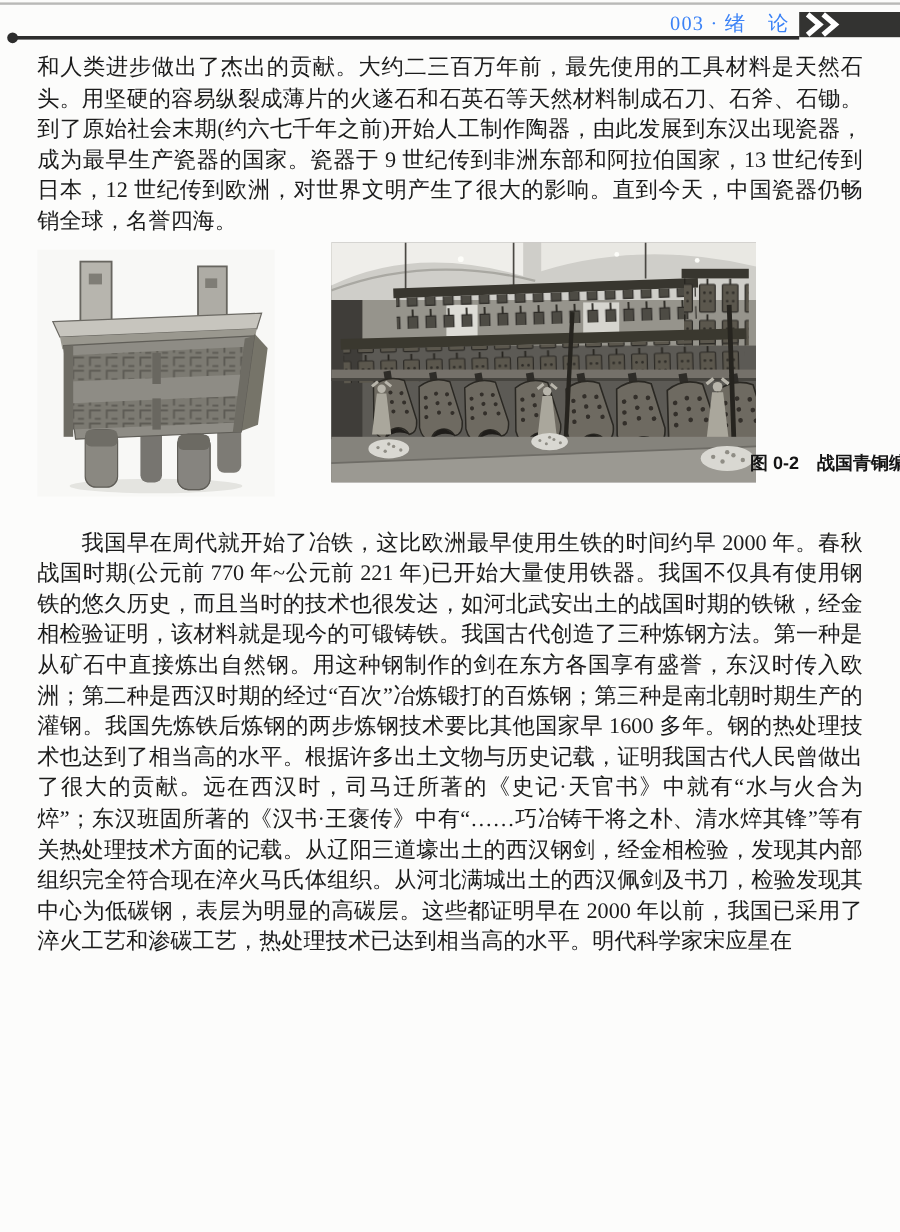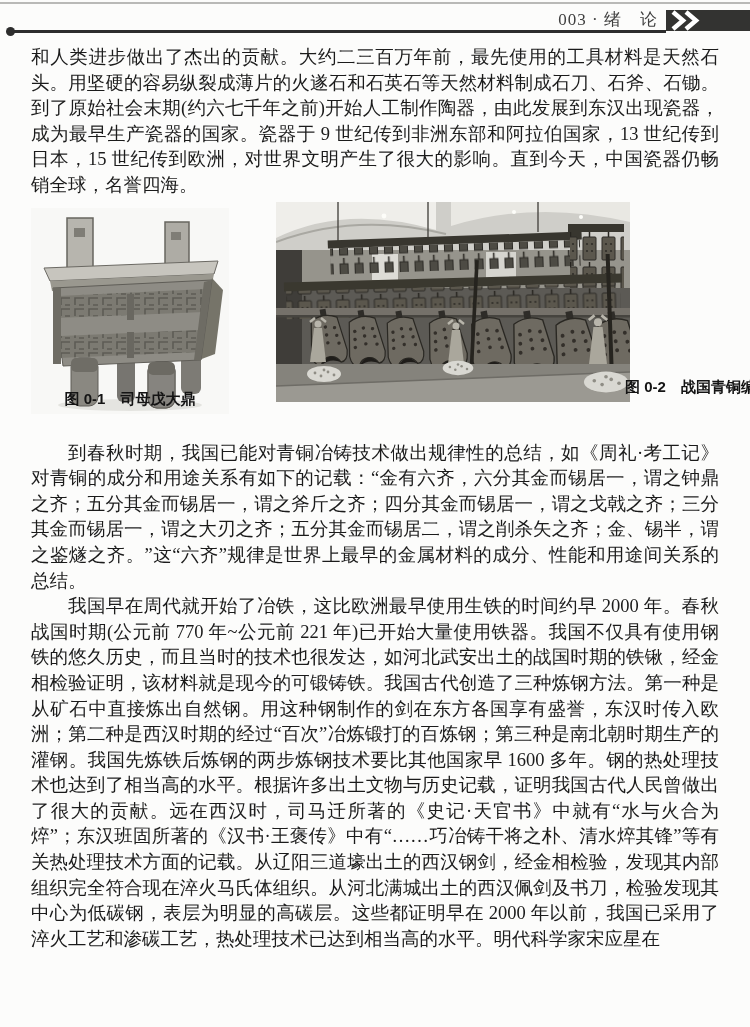--- a/index.html
+++ b/index.html
@@ -20,21 +20,21 @@
   .header-rule {
     position:absolute; top:30px; left:7px; width:659px; height:2.5px;
     background:#2d2d2d;
   }
   .header-dot {
     position:absolute; top:27px; left:6px; width:9px; height:9px;
     border-radius:50%; background:#2d2d2d;
   }
   .header-label {
     position:absolute; top:8px; right:92px;
-    font-size:17px; color:#404040; letter-spacing:1px; white-space:pre;
+    font-size:17px; color:#3b82f6; letter-spacing:1px; white-space:pre;
   }
   .header-chevron-block {
     position:absolute; top:10px; left:666px; width:84px; height:21px;
     background:#333331;
   }
   .header-chevron-block svg { display:block; }
   
   .page-body {
     position:absolute; left:31px; top:45px; width:688px;
     font-size:18.5px; line-height:25.6px; color:#1b1b1b;
@@ -68,21 +68,21 @@
     <div class="header-chevron-block">
       <svg width="84" height="21" viewBox="0 0 84 21">
         <polyline points="7,2 17,10.5 7,19" fill="none" stroke="#ffffff" stroke-width="4.5"></polyline>
         <polyline points="20,2 30,10.5 20,19" fill="none" stroke="#ffffff" stroke-width="4.5"></polyline>
       </svg>
     </div>
   </header>
 
   <main class="page-body">
 
-    <p>和人类进步做出了杰出的贡献。大约二三百万年前，最先使用的工具材料是天然石头。用坚硬的容易纵裂成薄片的火遂石和石英石等天然材料制成石刀、石斧、石锄。到了原始社会末期(约六七千年之前)开始人工制作陶器，由此发展到东汉出现瓷器，成为最早生产瓷器的国家。瓷器于 9 世纪传到非洲东部和阿拉伯国家，13 世纪传到日本，15 世纪传到欧洲，对世界文明产生了很大的影响。直到今天，中国瓷器仍畅销全球，名誉四海。</p>
+    <p>和人类进步做出了杰出的贡献。大约二三百万年前，最先使用的工具材料是天然石头。用坚硬的容易纵裂成薄片的火遂石和石英石等天然材料制成石刀、石斧、石锄。到了原始社会末期(约六七千年之前)开始人工制作陶器，由此发展到东汉出现瓷器，成为最早生产瓷器的国家。瓷器于 9 世纪传到非洲东部和阿拉伯国家，13 世纪传到日本，12 世纪传到欧洲，对世界文明产生了很大的影响。直到今天，中国瓷器仍畅销全球，名誉四海。</p>
 
     <div class="figures-row">
 
       <figure class="figure-0-1">
         <svg viewBox="0 0 198 206">
           <defs>
             <pattern id="meander" width="14" height="11" patternUnits="userSpaceOnUse">
               <path d="M2,9 V2 H11 M6,9 H11" fill="none" stroke="#55534d" stroke-width="1.6"></path>
             </pattern>
           </defs>
@@ -113,21 +113,20 @@
 
           <rect x="22" y="80" width="8" height="76" fill="#6e6c64"></rect>
           <path d="M173,74 L181,72 L170,152 L163,152 Z" fill="#6e6c64"></path>
 
           <rect x="40" y="150" width="27" height="48" rx="9" fill="#8a8881" stroke="#5f5d57" stroke-width="1"></rect>
           <rect x="40" y="150" width="27" height="14" rx="5" fill="#6f6d66"></rect>
           <rect x="117" y="154" width="27" height="46" rx="9" fill="#868automate47f" stroke="#5f5d57" stroke-width="1"></rect>
           <rect x="117" y="154" width="27" height="46" rx="9" fill="#86847f" stroke="#5f5d57" stroke-width="1"></rect>
           <rect x="117" y="154" width="27" height="13" rx="5" fill="#6c6a63"></rect>
         </svg>
-        <figcaption class="fig-caption cap-1">图 0-1　司母戊大鼎</figcaption>
       </figure>
 
       <figure class="figure-0-2">
         <svg viewBox="0 0 354 200">
           <defs>
             <pattern id="pbellS" width="15" height="26" patternUnits="userSpaceOnUse">
               <line x1="7.5" y1="0" x2="7.5" y2="7" stroke="#26241f" stroke-width="1.5"></line>
               <rect x="3.5" y="6" width="8" height="17" fill="#4d4b44" stroke="#2c2a26" stroke-width="1"></rect>
             </pattern>
             <pattern id="pbellM" width="19" height="30" patternUnits="userSpaceOnUse">
@@ -222,18 +221,17 @@
 
           <use href="#wreath" transform="translate(48,172)"></use>
           <use href="#wreath" transform="translate(182,166) scale(0.9)"></use>
           <use href="#wreath" transform="translate(330,180) scale(1.3)"></use>
         </svg>
         <figcaption class="fig-caption cap-2">图 0-2　战国青铜编钟</figcaption>
       </figure>
 
     </div>
 
-    <p class="indent">到春秋时期，我国已能对青铜冶铸技术做出规律性的总结，如《周礼·考工记》对青铜的成分和用途关系有如下的记载：“金有六齐，六分其金而锡居一，谓之钟鼎之齐；五分其金而锡居一，谓之斧斤之齐；四分其金而锡居一，谓之戈戟之齐；三分其金而锡居一，谓之大刃之齐；五分其金而锡居二，谓之削杀矢之齐；金、锡半，谓之鉴燧之齐。”这“六齐”规律是世界上最早的金属材料的成分、性能和用途间关系的总结。</p>
     <p class="indent">我国早在周代就开始了冶铁，这比欧洲最早使用生铁的时间约早 2000 年。春秋战国时期(公元前 770 年~公元前 221 年)已开始大量使用铁器。我国不仅具有使用钢铁的悠久历史，而且当时的技术也很发达，如河北武安出土的战国时期的铁锹，经金相检验证明，该材料就是现今的可锻铸铁。我国古代创造了三种炼钢方法。第一种是从矿石中直接炼出自然钢。用这种钢制作的剑在东方各国享有盛誉，东汉时传入欧洲；第二种是西汉时期的经过“百次”冶炼锻打的百炼钢；第三种是南北朝时期生产的灌钢。我国先炼铁后炼钢的两步炼钢技术要比其他国家早 1600 多年。钢的热处理技术也达到了相当高的水平。根据许多出土文物与历史记载，证明我国古代人民曾做出了很大的贡献。远在西汉时，司马迁所著的《史记·天官书》中就有“水与火合为焠”；东汉班固所著的《汉书·王褒传》中有“……巧冶铸干将之朴、清水焠其锋”等有关热处理技术方面的记载。从辽阳三道壕出土的西汉钢剑，经金相检验，发现其内部组织完全符合现在淬火马氏体组织。从河北满城出土的西汉佩剑及书刀，检验发现其中心为低碳钢，表层为明显的高碳层。这些都证明早在 2000 年以前，我国已采用了淬火工艺和渗碳工艺，热处理技术已达到相当高的水平。明代科学家宋应星在</p>
 
   </main>
 
 </div>
 
 </body></html>

